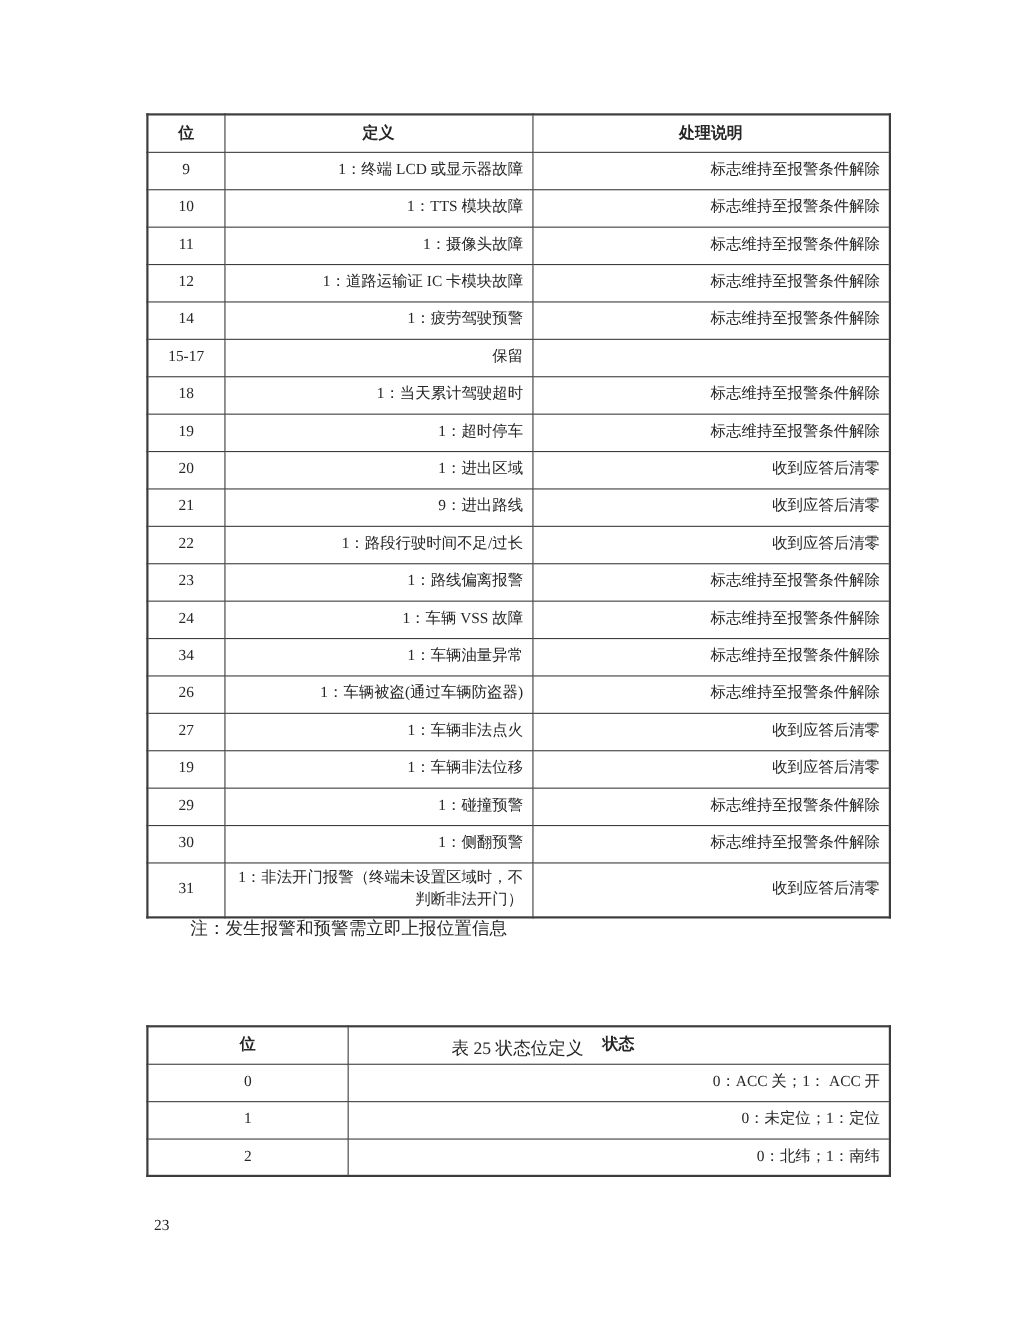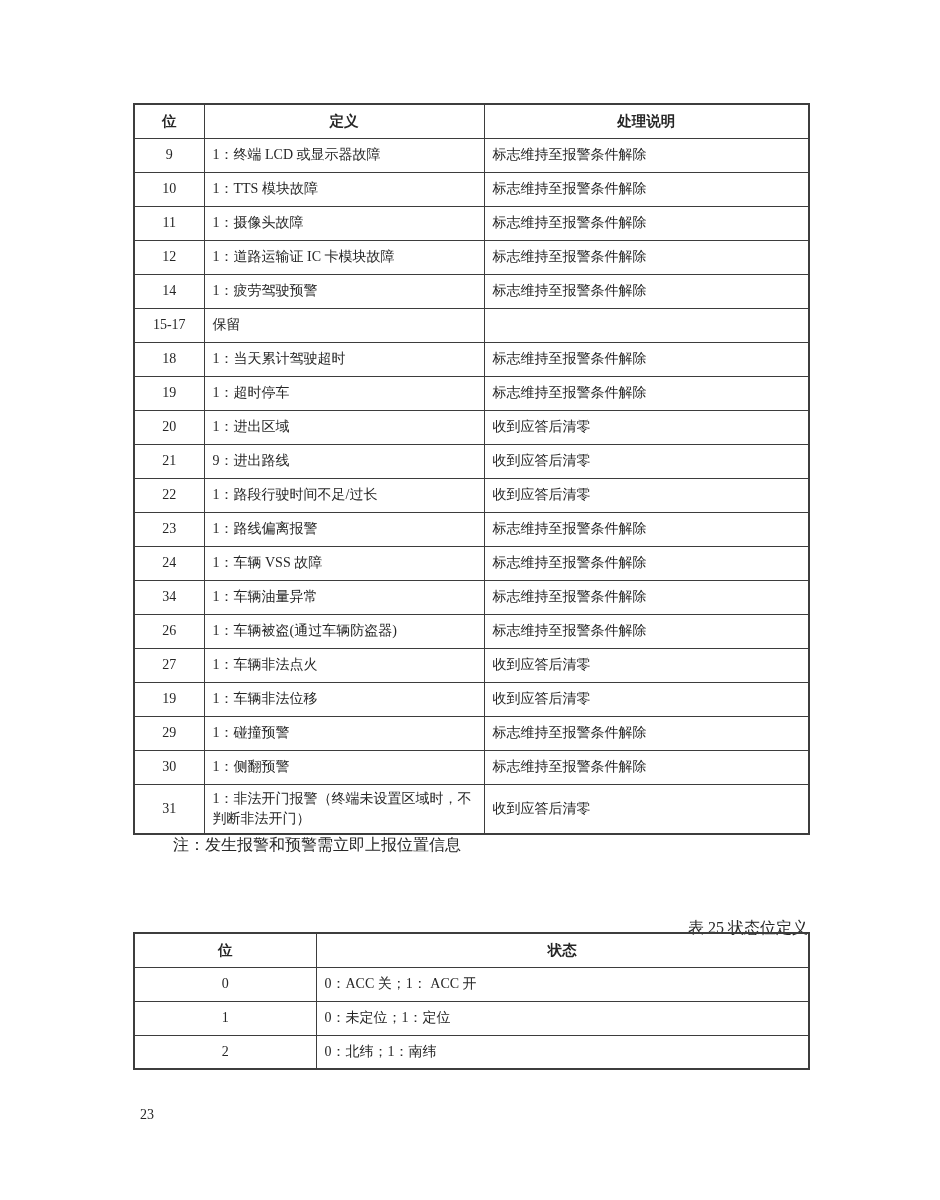--- a/index.html
+++ b/index.html
@@ -45,43 +45,43 @@
     font-weight: bold;
     text-align: center;
     font-size: 14.5px;
   }
   .cell-bit {
     text-align: center;
     padding-left: 2px;
     padding-right: 2px;
   }
   .cell-left {
-    text-align: left;
+    text-align: right;
     padding-left: 14px;
     padding-right: 10px;
   }
   #alarm-table col.c-bit { width: 70px; }
   #alarm-table col.c-def { width: 280px; }
   #alarm-table col.c-handle { width: 325px; }
   #status-table col.c-bit { width: 182px; }
   #status-table col.c-status { width: 493px; }
   .note-line {
     position: absolute;
     left: 173px;
     top: 834px;
     font-size: 16px;
     line-height: 22px;
     white-space: nowrap;
   }
   .table-caption {
     position: absolute;
     left: 133px;
-    top: 917px;
+    top: 943px;
     width: 675px;
-    text-align: right;
+    text-align: center;
     font-size: 16px;
     line-height: 22px;
   }
   .page-number {
     position: absolute;
     left: 140px;
     top: 1106px;
     font-size: 14px;
     line-height: 18px;
   }

